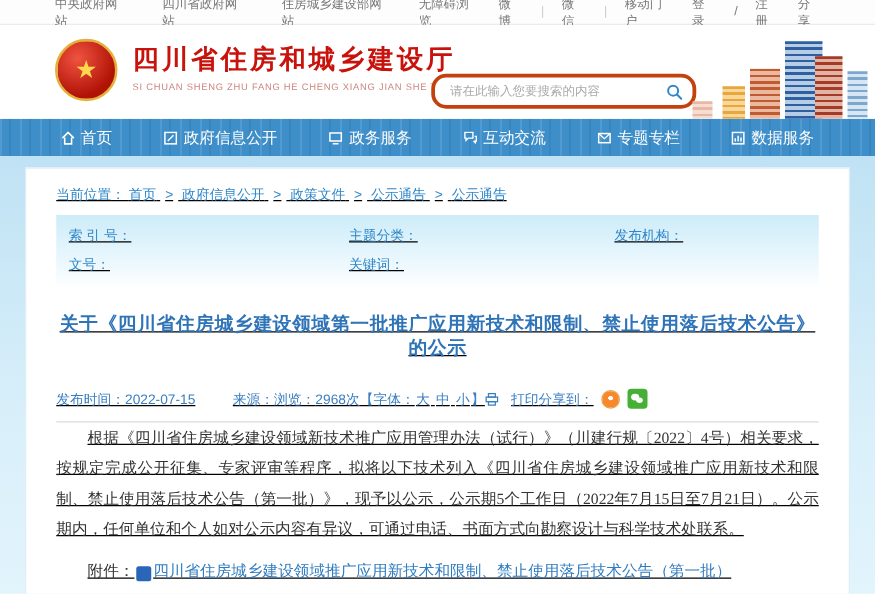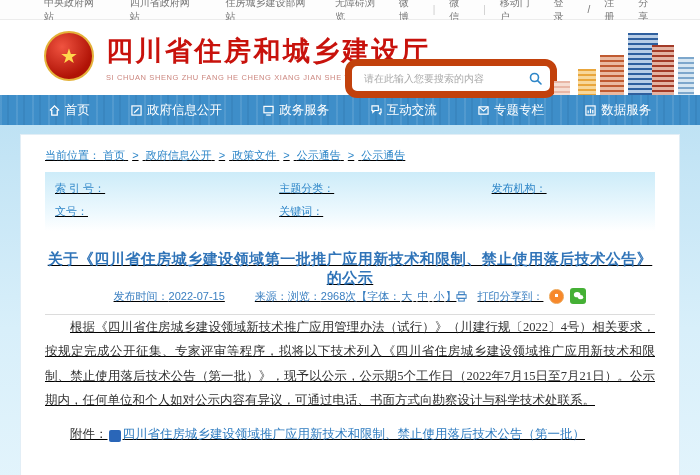--- a/index.html
+++ b/index.html
@@ -15,25 +15,25 @@
   .topbar .grp-l { gap:26px; }
   .topbar .pipe { color:#ccc; }
 
   
   .header { height:75px; background:#fff; position:relative; }
   .emblem { position:absolute; left:44px; top:11px; width:50px; height:50px;
             border-radius:50%; background:radial-gradient(circle at 35% 30%, #f05340, #b01306 70%);
             border:2px solid #e4b23a; display:flex; align-items:center; justify-content:center; }
   .emblem .star { color:#ffd84d; font-size:20px; line-height:1; }
   .brand { position:absolute; left:106px; top:13px; }
-  .brand-name { color:#c8120c; font-size:27px; font-weight:bold; letter-spacing:2.5px;
+  .brand-name { color:#c8120c; font-size:21px; font-weight:bold; letter-spacing:2.5px;
                 font-family:"Liberation Serif", serif;text-align:center; }
   .brand-pinyin { color:#cc8880; font-size:7.5px; letter-spacing:0.6px; margin-top:4px; }
-  .searchbox { position:absolute; left:345px; top:39px; width:212px; height:39px;
-               border:7px solid #c2410c; border-radius:12px; background:#fff;
+  .searchbox { position:absolute; left:345px; top:39px; width:212px; height:28px;
+               border:3px solid #c2410c; border-radius:12px; background:#fff;
                display:flex; align-items:center; padding:0 8px 0 12px; }
   .searchbox input { flex:1; border:none; outline:none; font-size:10px; color:#555;
                      font-family:"Liberation Sans", sans-serif; background:transparent; }
   .searchbox input::placeholder { color:#aaa; }
   .buildings { position:absolute; right:2px; bottom:0; width:150px; height:68px; }
   .b { position:absolute; bottom:0; background-size:6px 5px; }
   .b1 { left:6px;  width:16px; height:14px; background:repeating-linear-gradient(#e8b7a6 0 2px,#f6ddd2 2px 5px); }
   .b2 { left:30px; width:18px; height:26px; background:repeating-linear-gradient(#e9a63c 0 2px,#f7d79a 2px 5px); }
   .b3 { left:52px; width:24px; height:40px; background:repeating-linear-gradient(#c05a31 0 2px,#eab9a0 2px 5px); }
   .b4 { left:80px; width:30px; height:62px; background:repeating-linear-gradient(#2e5f9e 0 2px,#b7cde6 2px 5px); }
@@ -59,21 +59,21 @@
   .breadcrumb a { color:#2e86c8; text-decoration:none; }
   .breadcrumb .sep { margin:0 4px; }
 
   .meta-box { background:linear-gradient(180deg,#cdecf9 0%, #eef9fe 70%, #ffffff 100%);
               padding:9px 10px 12px; font-size:11px; color:#2e86c8; }
   .meta-grid { display:grid; grid-template-columns:38% 36% 26%; row-gap:8px; }
 
   .art-title { margin-top:19px; text-align:center; color:#3074b8; font-size:15px;
                font-weight:bold; letter-spacing:0.5px; }
 
-  .info-row { display:flex; align-items:center; justify-content:center;
+  .info-row { margin-top:23px; display:flex; align-items:center; justify-content:flex-start;
               font-size:11px; color:#3a7fc1; }
   .info-left { display:flex; gap:30px; }
   .fsz { cursor:pointer; margin:0 1px; }
   .print { display:flex; align-items:center; gap:10px; cursor:pointer; }
   .share-grp { display:flex; align-items:center; gap:6px; }
   .ic-weibo { width:15px; height:15px; border-radius:50%;
               background:radial-gradient(circle at 50% 42%, #fff 0 18%, #f7882b 20%);
               border:1px solid #eda14e; display:inline-block; cursor:pointer; }
   .ic-wechat { width:16px; height:16px; border-radius:3px; background:#45b035;
                display:flex; align-items:center; justify-content:center; cursor:pointer; }

